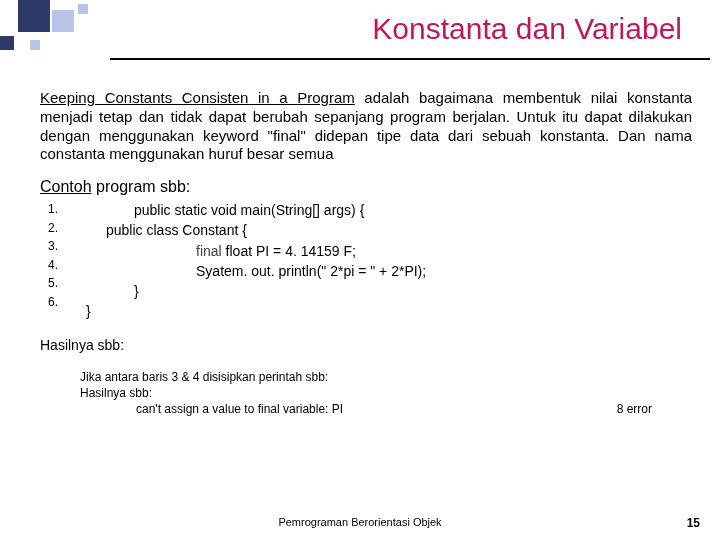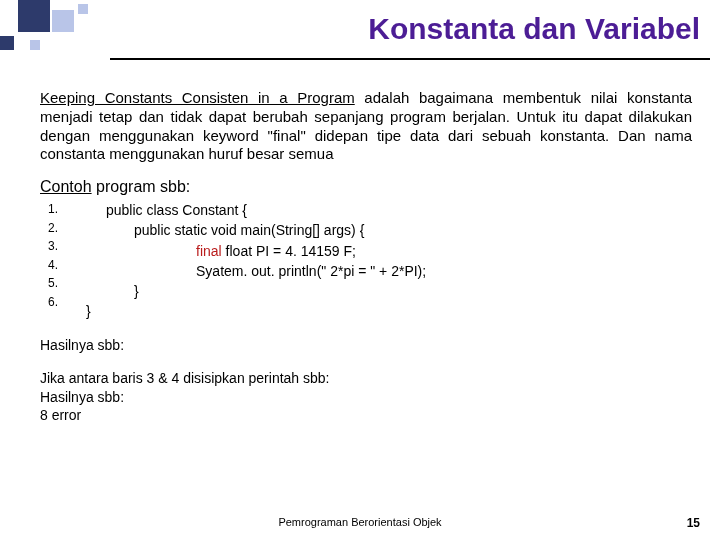--- a/index.html
+++ b/index.html
@@ -28,24 +28,24 @@
     position: absolute;
     left: 110px;
     right: 10px;
     top: 58px;
     height: 2px;
     background: #000;
   }
   .title {
     position: absolute;
     top: 12px;
-    right: 20px;
+    right: 38px;
     font-size: 30px;
-    font-weight: bold;
-    color: #4c1d95;
+    font-weight: normal;
+    color: #be185d;
   }
   .content {
     position: absolute;
     top: 89px;
     left: 40px;
     right: 28px;
     color: #000;
   }
   .para {
     font-size: 15px;
@@ -62,29 +62,30 @@
   .contoh .u { text-decoration: underline; }
   .code-block {
     display: flex;
     gap: 28px;
     font-size: 14px;
     margin-left: 8px;
     margin-bottom: 14px;
   }
   .line-nums { line-height: 1.55; font-size: 12px; }
   .code-lines { line-height: 1.45; }
-  .code-lines .kw { color: #b91c1c; }
+  .code-lines .kw { color: #404040; }
   .result {
     font-size: 14px;
     line-height: 1.35;
     margin-bottom: 14px;
   }
   .jika {
-    font-size: 14px;
+    font-size: 12px;
     line-height: 1.35;
+    margin-left: 40px;
   }
   .indent1 { padding-left: 56px; display: block; }
   .err-row { display: flex; }
   .err-row .msg { flex: 1; padding-left: 56px; }
   .err-row .count { padding-right: 40px; }
   .footer {
     position: absolute;
     bottom: 12px;
     left: 0;
     right: 0;
@@ -127,37 +128,38 @@
   <div class="code-block">
     <div class="line-nums">
       <div>1.</div>
       <div>2.</div>
       <div>3.</div>
       <div>4.</div>
       <div>5.</div>
       <div>6.</div>
     </div>
     <div class="code-lines">
+      <div style="padding-left:48px">public static void main(String[] args) {</div>
       <div style="padding-left:20px">public class Constant {</div>
-      <div style="padding-left:48px">public static void main(String[] args) {</div>
       <div style="padding-left:110px"><span class="kw">final</span><span> float PI = 4. 14159 F;</span></div>
       <div style="padding-left:110px">Syatem. out. println(" 2*pi = " + 2*PI);</div>
       <div style="padding-left:48px">}</div>
       <div style="padding-left:0px">}</div>
     </div>
   </div>
 
   <div class="result">
     <div>Hasilnya sbb:</div>
   </div>
 
   <div class="jika">
     <div>Jika antara baris 3 &amp; 4 disisipkan perintah sbb:</div>
     <div>Hasilnya sbb:</div>
     <div class="err-row">
+      <span class="msg">can't assign a value to final variable: PI</span>
       <span class="count">8 error</span>
     </div>
   </div>
 
 </div>
 
 <div class="footer">Pemrograman Berorientasi Objek</div>
 <div class="page-num">15</div>
 
 </body></html>

